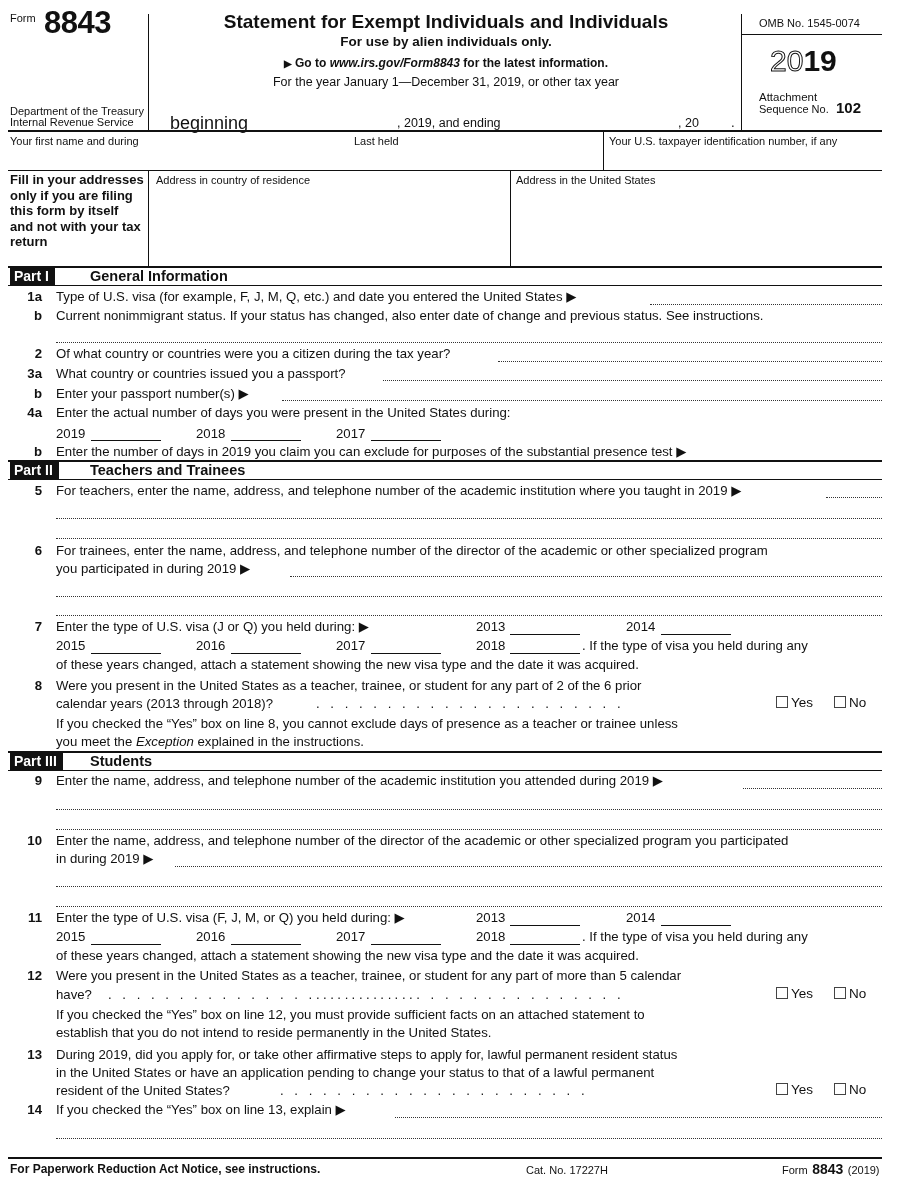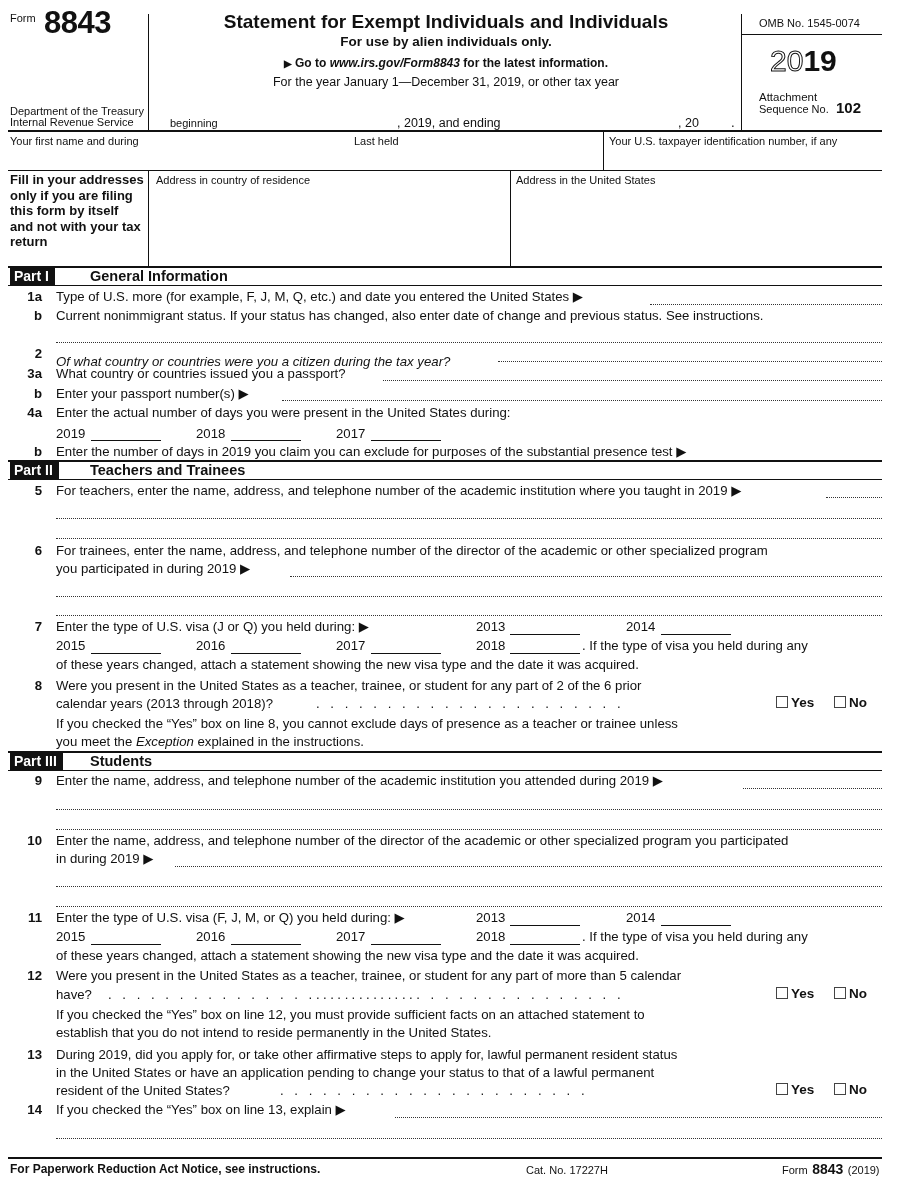--- a/index.html
+++ b/index.html
@@ -10,21 +10,21 @@
   .hline.thick { border-top: 2px solid #111; }
   .vline { position: absolute; width: 0; border-left: 1px solid #111; }
   .dots { position: absolute; height: 0; border-top: 1px dotted #333; }
   .uline { position: absolute; height: 0; border-top: 1px solid #111; }
   .t13 { font-size: 13.2px; line-height: 16px; white-space: nowrap; }
   .t11 { font-size: 11px; line-height: 13px; white-space: nowrap; }
   .num { position: absolute; font-size: 13.2px; font-weight: bold; line-height: 16px; width: 36px; text-align: right; }
   .part-tag { position: absolute; background: #111; color: #fff; font-weight: bold; font-size: 14px; line-height: 17px; padding: 0 6px 0 4px; }
   .part-title { position: absolute; font-weight: bold; font-size: 14.5px; line-height: 17px; }
   .cb { display: inline-block; width: 12px; height: 12px; border: 1px solid #444; vertical-align: -1px; margin-right: 3px; background: #fff; }
-  .yn { position: absolute; font-size: 13.5px; font-weight: bold; line-height: 16px; white-space: nowrap; }
+  .yn { position: absolute; font-size: 13.5px; font-weight: normal; line-height: 16px; white-space: nowrap; }
   .tri { font-size: 10px; }
 </style>
 </head>
 <body>
 
 <div>
   <span class="abs t11" style="left:10px;top:12px;font-size:11px;">Form</span>
   <span class="abs" style="left:44px;top:6px;font-size:31px;font-weight:900;line-height:34px;letter-spacing:-0.5px;">8843</span>
   <span class="abs t11" style="left:10px;top:105px;">Department of the Treasury</span>
   <span class="abs t11" style="left:10px;top:116px;">Internal Revenue Service</span>
@@ -35,21 +35,21 @@
     <div style="font-size:19px;font-weight:bold;line-height:20px;">Statement for Exempt Individuals and Individuals</div>
     <div style="font-size:13.5px;font-weight:bold;line-height:17px;margin-top:1px;">For use by alien individuals only.</div>
     <div style="font-size:12px;font-weight:bold;line-height:15px;margin-top:6px;">
       <span class="tri">▶</span>
       <span>Go to</span>
       <i>www.irs.gov/Form8843</i>
       <span>for the latest information.</span>
     </div>
     <div style="font-size:12.5px;line-height:15px;margin-top:4px;">For the year January 1—December 31, 2019, or other tax year</div>
   </div>
-  <span class="abs t13" style="left:170px;top:115px;font-size:11px;">beginning</span>
+  <span class="abs t13" style="left:170px;top:115px;font-size:18px;">beginning</span>
   <input class="abs" style="left: 230px; top: 115px; width: 165px; height: 15px; border: none; background: transparent;">
   <span class="abs t13" style="left:397px;top:115px;font-size:12.5px;">, 2019, and ending</span>
   <input class="abs" style="left: 510px; top: 115px; width: 165px; height: 15px; border: none; background: transparent;">
   <span class="abs t13" style="left:678px;top:115px;font-size:12.5px;">, 20</span>
   <input class="abs" style="left: 700px; top: 115px; width: 28px; height: 15px; border: none; background: transparent;">
   <span class="abs t13" style="left:731px;top:115px;">.</span>
 
   <div class="vline" style="left:741px;top:14px;height:117px;"></div>
   <span class="abs t11" style="left:759px;top:17px;">OMB No. 1545-0074</span>
   <div class="hline" style="left:741px;top:34px;width:141px;"></div>
@@ -84,33 +84,33 @@
   <textarea class="abs" style="left: 514px; top: 190px; width: 365px; height: 72px; border: none; background: transparent; resize: none; font-size: 13px;"></textarea>
 </div>
 
 <div class="hline thick" style="left:8px;top:266px;width:874px;"></div>
 <span class="part-tag" style="left:10px;top:268px;">Part I</span>
 <span class="part-title" style="left:90px;top:268px;">General Information</span>
 <div class="hline" style="left:8px;top:285px;width:874px;"></div>
 
 <div>
   <span class="num" style="left:6px;top:289px;">1a</span>
-  <span class="abs t13" style="left:56px;top:289px;">Type of U.S. more (for example, F, J, M, Q, etc.) and date you entered the United States ▶</span>
+  <span class="abs t13" style="left:56px;top:289px;">Type of U.S. visa (for example, F, J, M, Q, etc.) and date you entered the United States ▶</span>
   <div class="dots" style="left:650px;top:304px;width:232px;"></div>
 </div>
 
 <div>
   <span class="num" style="left:6px;top:308px;">b</span>
   <span class="abs t13" style="left:56px;top:308px;">Current nonimmigrant status. If your status has changed, also enter date of change and previous status. See instructions.</span>
   <div class="dots" style="left:56px;top:342px;width:826px;"></div>
 </div>
 
 <div>
   <span class="num" style="left:6px;top:346px;">2</span>
-  <span class="abs t13" style="left:56px;top:354px;font-style:italic;">Of what country or countries were you a citizen during the tax year?</span>
+  <span class="abs t13" style="left:56px;top:346px;">Of what country or countries were you a citizen during the tax year?</span>
   <div class="dots" style="left:498px;top:361px;width:384px;"></div>
 </div>
 
 <div>
   <span class="num" style="left:6px;top:366px;">3a</span>
   <span class="abs t13" style="left:56px;top:366px;">What country or countries issued you a passport?</span>
   <div class="dots" style="left:383px;top:380px;width:499px;"></div>
 </div>
 
 <div>

